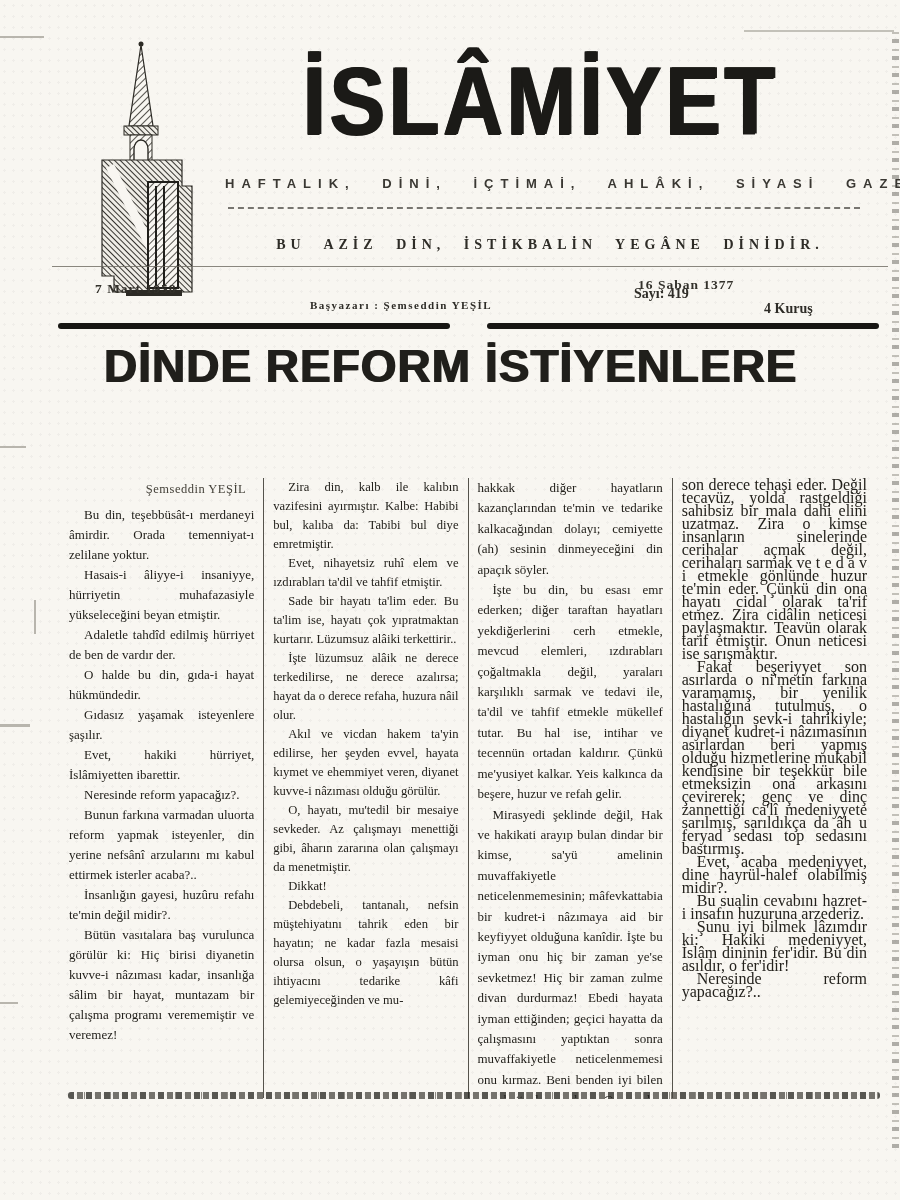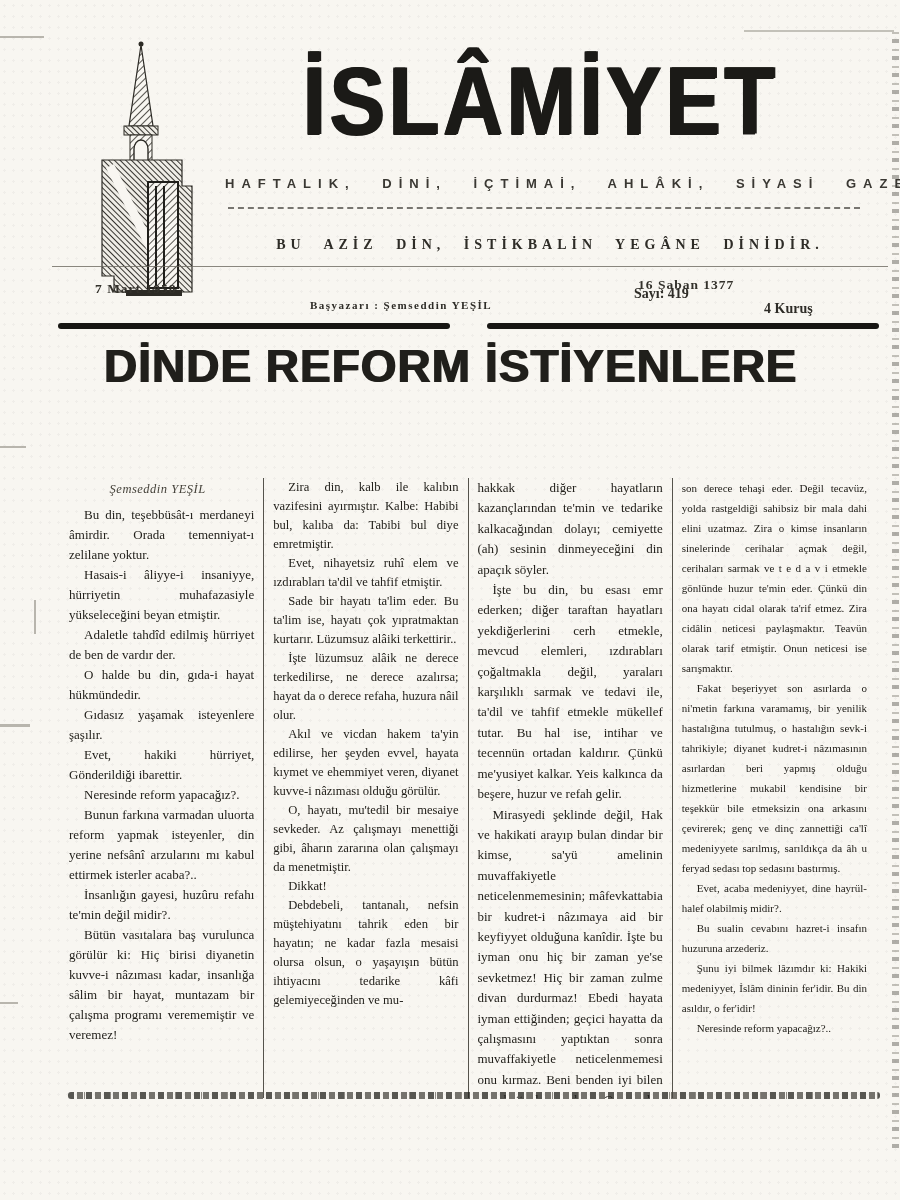--- a/index.html
+++ b/index.html
@@ -63,23 +63,23 @@
     position:absolute;left:60px;top:478px;width:816px;height:620px;
     display:flex;align-items:stretch;
   }
   .col{flex:1 1 0;padding:0 9px;overflow:hidden;}
   .col + .col{border-left:1.5px solid #55534c;}
   .col p{margin:0;text-align:justify;text-indent:15px;}
   .col p.cont{text-indent:0;}
   .c1 p{font-size:13px;line-height:20px;}
   .c2 p{font-size:12.6px;line-height:19px;}
   .c3 p{font-size:13px;line-height:20.4px;}
-  .c4 p{font-size:11px;line-height:20px;}
+  .c4 p{font-size:16px;line-height:13px;}
   .byline{
-    text-align:center;font-style:italic;font-size:12.5px;color:#45423a;
+    text-align:right;font-size:12.5px;color:#45423a;
     padding:4px 8px 8px 0;letter-spacing:.5px;
   }
   
   .noise-bottom{
     position:absolute;left:68px;top:1092px;width:812px;height:7px;opacity:.75;
     background:
       repeating-linear-gradient(90deg,#23221e 0 6px,transparent 6px 9px,#4a4842 9px 15px,transparent 15px 18px),
       repeating-linear-gradient(90deg,transparent 0 3px,#6a675f 3px 4px,transparent 4px 13px);
     border-radius:3px;
   }
@@ -149,21 +149,21 @@
   <div class="headline1">DİNDE REFORM İSTİYENLERE</div>
 
   <div class="columns">
     <div class="col c1">
       <div class="byline">Şemseddin YEŞİL</div>
     <p>Bu din, teşebbüsât-ı merdaneyi âmirdir. Orada temenniyat-ı zelilane yoktur.</p>
         <p>Hasais-i âliyye-i insaniyye, hürriyetin muhafazasiyle yükseleceğini beyan etmiştir.</p>
         <p>Adaletle tahdîd edilmiş hürriyet de ben de vardır der.</p>
         <p>O halde bu din, gıda-i hayat hükmündedir.</p>
         <p>Gıdasız yaşamak isteyenlere şaşılır.</p>
-        <p>Evet, hakiki hürriyet, Gönderildiği ibarettir.</p>
+        <p>Evet, hakiki hürriyet, İslâmiyetten ibarettir.</p>
         <p>Neresinde reform yapacağız?.</p>
         <p>Bunun farkına varmadan uluorta reform yapmak isteyenler, din yerine nefsânî arzularını mı kabul ettirmek isterler acaba?..</p>
         <p>İnsanlığın gayesi, huzûru refahı te'min değil midir?.</p>
         <p>Bütün vasıtalara baş vurulunca görülür ki: Hiç birisi diyanetin kuvve-i nâzıması kadar, insanlığa sâlim bir hayat, muntazam bir çalışma programı verememiştir ve veremez!</p>
       </div>
     <div class="col c2">
         <p>Zira din, kalb ile kalıbın vazifesini ayırmıştır. Kalbe: Habibi bul, kalıba da: Tabibi bul diye emretmiştir.</p>
         <p>Evet, nihayetsiz ruhî elem ve ızdırabları ta'dil ve tahfif etmiştir.</p>
         <p>Sade bir hayatı ta'lim eder. Bu ta'lim ise, hayatı çok yıpratmaktan kurtarır. Lüzumsuz alâiki terkettirir..</p>
         <p>İşte lüzumsuz alâik ne derece terkedilirse, ne derece azalırsa; hayat da o derece refaha, huzura nâil olur.</p>

